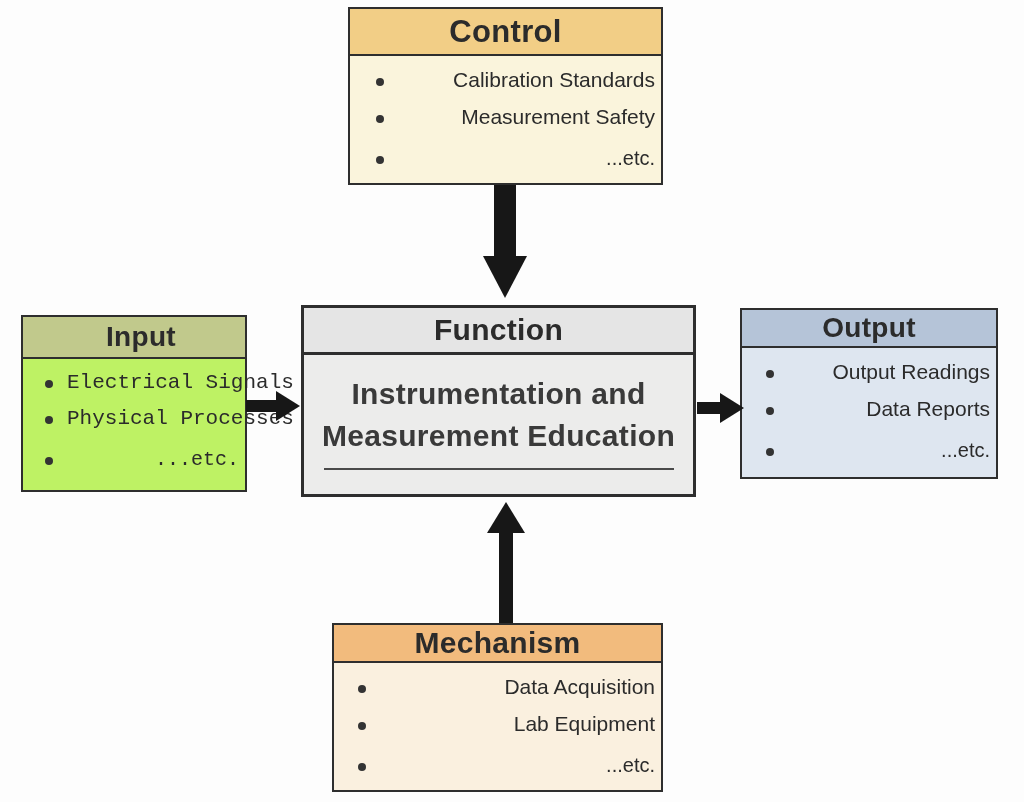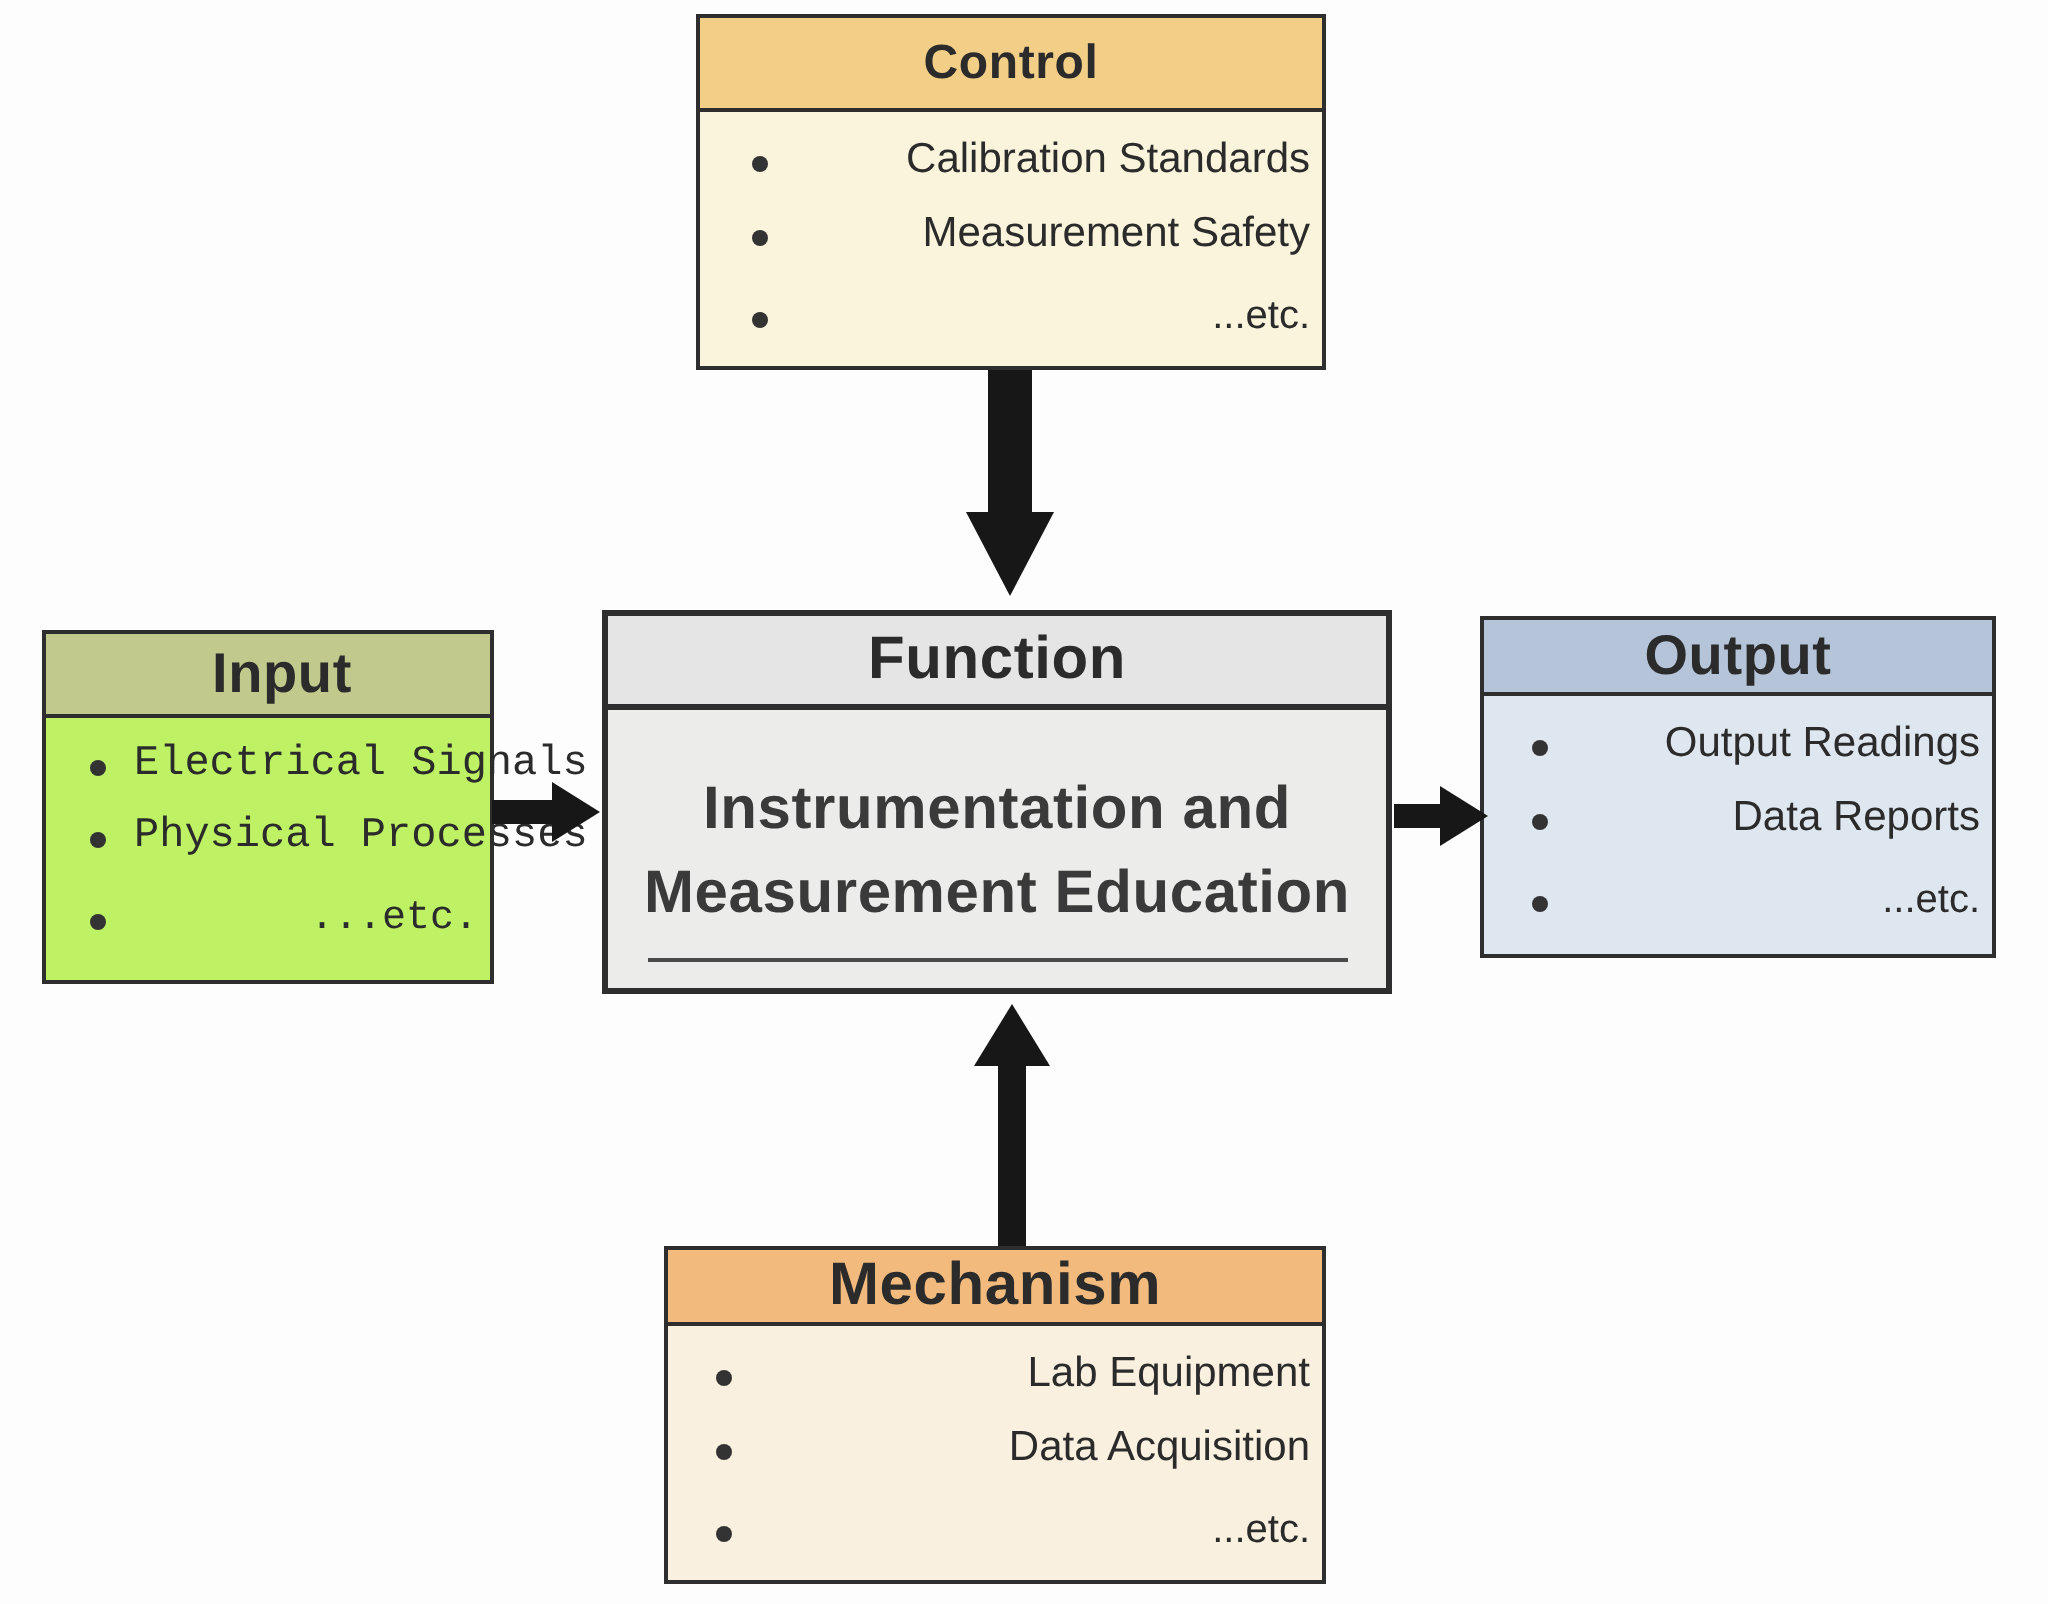--- a/index.html
+++ b/index.html
@@ -18,41 +18,41 @@
                 align-items:center; justify-content:center;
                 font-weight:bold; letter-spacing:.3px; }
   .box-body { flex:1; }
 
   #control-box   { left:348px; top:7px;   width:315px; height:178px; }
   #input-box     { left:21px;  top:315px; width:226px; height:177px; }
   #function-box  { left:301px; top:305px; width:395px; height:192px; border-width:3px; }
   #output-box    { left:740px; top:308px; width:258px; height:171px; }
   #mechanism-box { left:332px; top:623px; width:331px; height:169px; }
 
-  #control-box   .box-header { height:45px; font-size:24px; }
+  #control-box   .box-header { height:45px; font-size:31px; }
   #input-box     .box-header { height:40px; font-size:28px;padding-left:14px; }
   #function-box  .box-header { height:44px; font-size:30px; border-bottom-width:3px; }
   #output-box    .box-header { height:36px; font-size:28px; }
   #mechanism-box .box-header { height:42px; font-size:30px; }
 
   
   ul.blist { list-style:none; margin:0; padding:12px 6px 0 0; font-size:21px; }
   li.bitem { display:flex; align-items:center; margin:0 0 13px 0;justify-content:space-between; }
   li.bitem.etc { margin-top:18px; font-size:20px; }
   .dot { width:8px; height:8px; border-radius:50%; background:#333;
          flex:0 0 8px; margin-top:3px; }
   #control-box   ul.blist { padding-left:26px; }
   #input-box     ul.blist { padding-left:22px; }
   #output-box    ul.blist { padding-left:24px; }
   #mechanism-box ul.blist { padding-left:24px; }
   .dot + .blabel { margin-left:14px; white-space:nowrap; }
 
   
   .fn-body { display:flex; flex-direction:column; align-items:center;
-             justify-content:flex-start; padding-top:29px; }
+             justify-content:flex-start; padding-top:18px; }
   .fn-line { font-weight:bold; font-size:30px; line-height:42px;
              color:#3a3a3a; letter-spacing:.3px; white-space:nowrap; }
   .fn-underline { width:350px; height:2px; background:#4a4a4a; margin-top:11px; }
 
   
   .arrow { position:absolute; display:flex; align-items:center; }
   .arrow.vert { flex-direction:column; }
   .shaft-v { background:#171717; }
   .shaft-h { background:#171717; }
   .head-down { width:0; height:0; border-left:22px solid transparent;
@@ -154,25 +154,25 @@
   </div>
 
   <div class="box" id="mechanism-box">
     <div class="box-header" style="background-color: rgb(242, 187, 125);">
       <span>Mechanism</span>
     </div>
     <div class="box-body" style="background-color: rgb(250, 240, 223);">
       <ul class="blist">
         <li class="bitem">
           <span class="dot"></span>
+          <span class="blabel">Data Acquisition</span>
+        </li>
+        <li class="bitem">
+          <span class="dot"></span>
           <span class="blabel">Lab Equipment</span>
-        </li>
-        <li class="bitem">
-          <span class="dot"></span>
-          <span class="blabel">Data Acquisition</span>
         </li>
         <li class="bitem etc">
           <span class="dot"></span>
           <span class="blabel">...etc.</span>
         </li>
       </ul>
     </div>
   </div>
 
   <div class="arrow vert" id="arrow-control-function">

